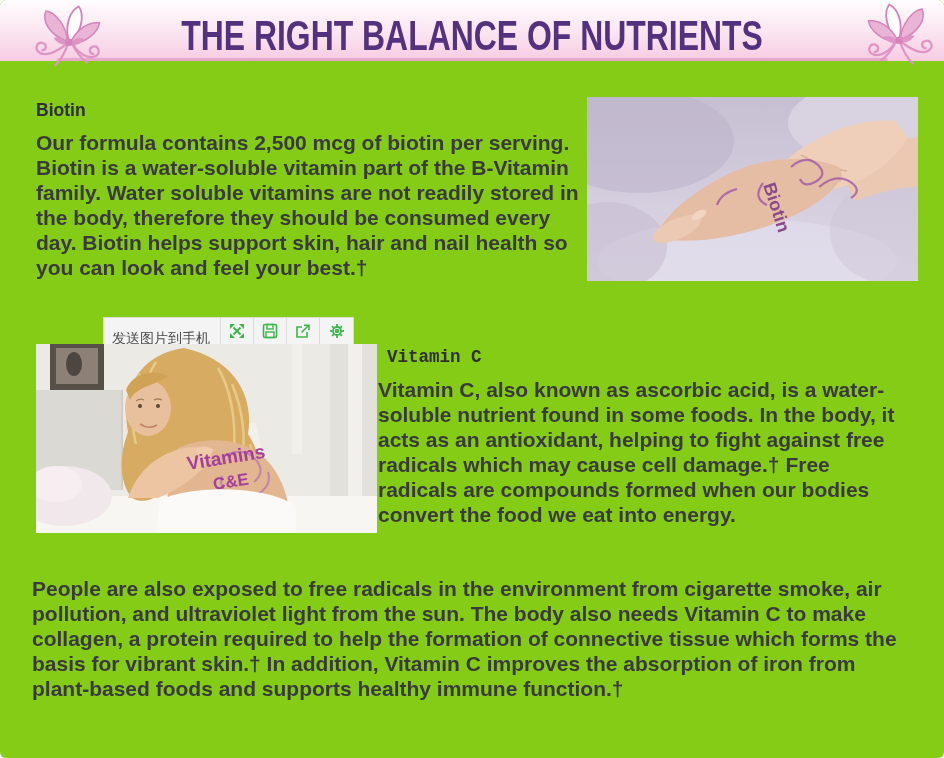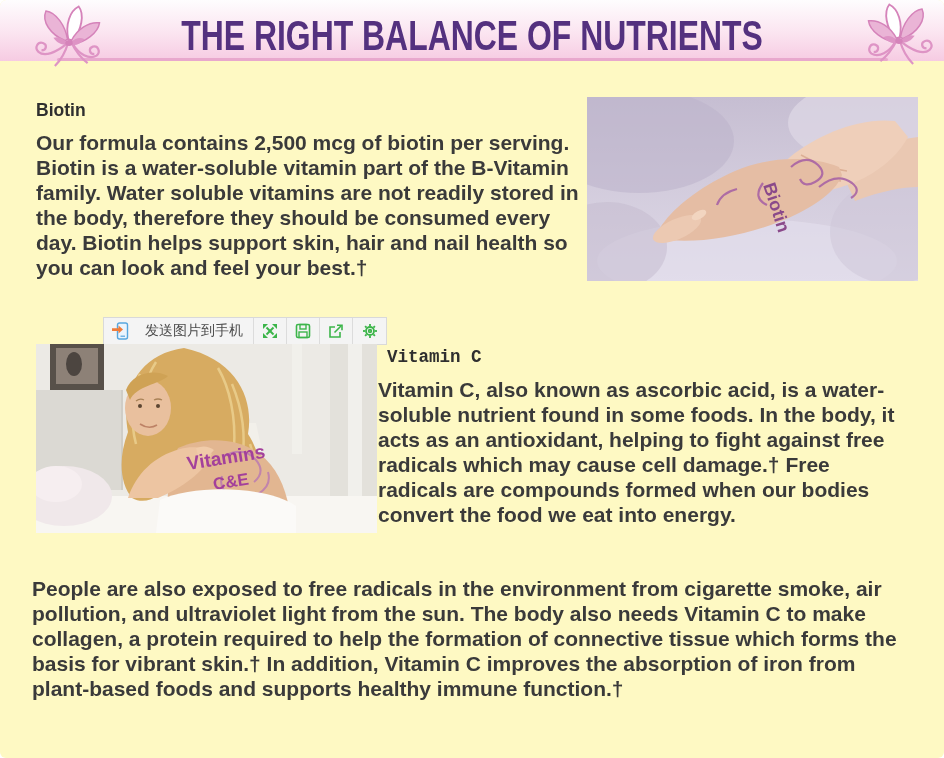--- a/index.html
+++ b/index.html
@@ -1,18 +1,18 @@
 <!DOCTYPE html>
 <html><head>
 <meta charset="utf-8">
 <style>
   * { margin:0; padding:0; box-sizing:border-box; }
   html,body { background:#ffffff; }
   body { font-family:"Liberation Sans","DejaVu Sans",sans-serif; color:#3a3a3a; }
-  .page { position:relative; width:944px; height:758px; background:#fef9c3; overflow:hidden;border-radius:6px; }
+  .page { position:relative; width:944px; height:758px; background:#84cc16; overflow:hidden;border-radius:6px; }
 
   
   .header-band {
     position:absolute; left:0; top:0; width:944px; height:61px;
     background:linear-gradient(#fefdfe 0%, #fbe4f0 55%, #f6cbe2 100%);
   }
   .header-underline {
     position:absolute; left:57px; top:58px; width:831px; height:3px;
     background:#e8a8cd; border-radius:2px;
   }
@@ -46,21 +46,21 @@
   .img-toolbar {
     position:absolute; left:103px; top:317px; height:28px;
     display:flex; align-items:stretch;
     background:#f4f4f4; border:1px solid #d9d9d9;
   }
   .tb-btn {
     display:flex; align-items:center; justify-content:center;
     border-right:1px solid #dcdcdc; cursor:pointer; background:#f4f4f4;
   }
   .tb-btn:last-child { border-right:none; }
-  .tb-send { padding:0 10px 0 8px; gap:16px; }
+  .tb-send { padding:0 10px 0 8px; gap:16px;flex-direction:column; }
   .tb-send-label { font-size:14px; color:#4a4a4a; white-space:nowrap; }
   .tb-ico { width:33px; }
 </style>
 </head>
 <body>
 
 <div class="page">
 
   <div class="header-band">
     <div class="header-underline"></div>

